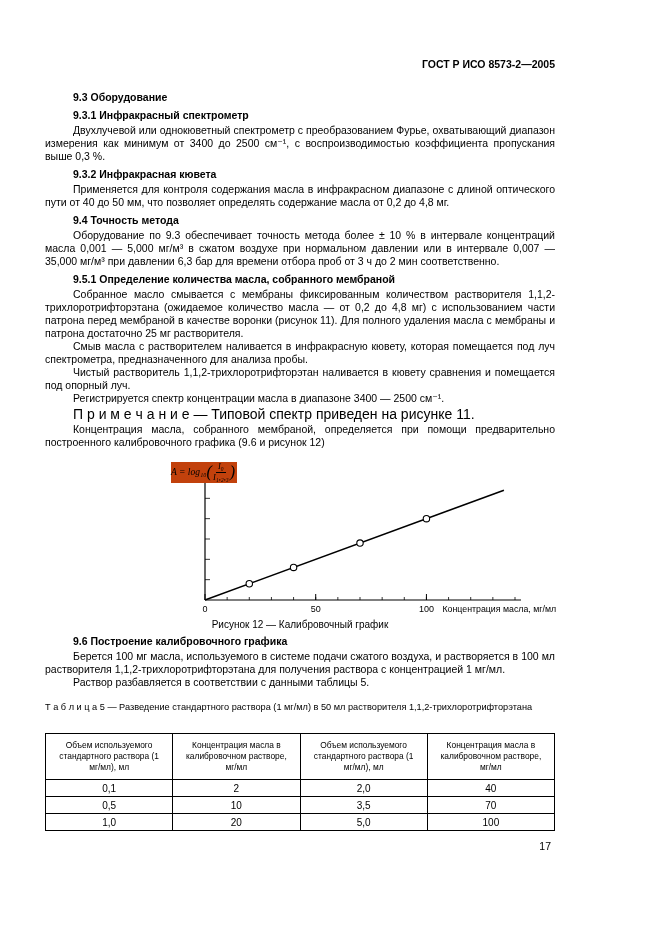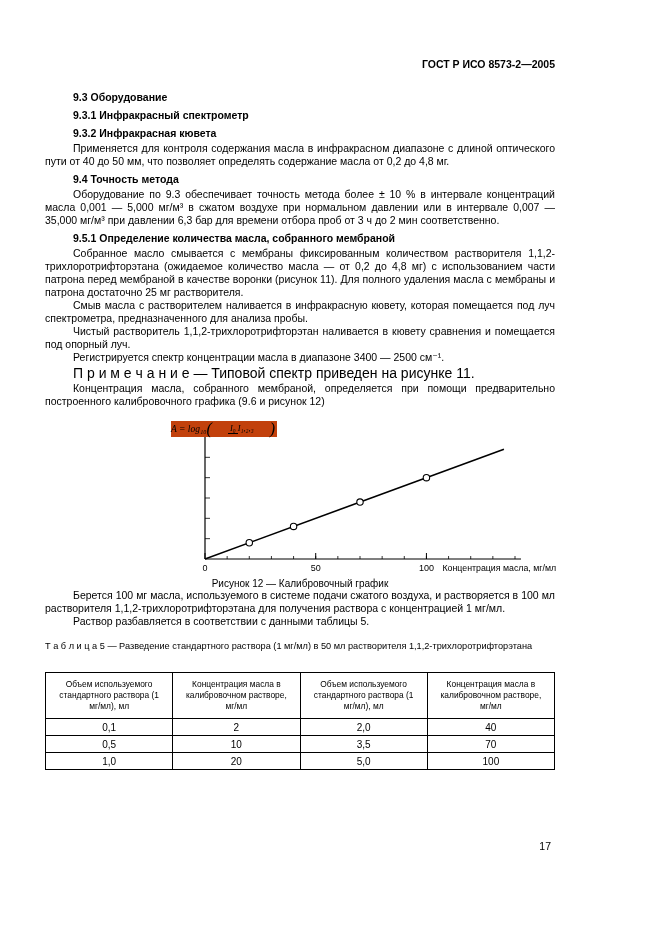--- a/index.html
+++ b/index.html
@@ -48,22 +48,22 @@
     position: absolute; left: 0px; top: 8px;
     font-family: "Liberation Serif", "DejaVu Serif", serif;
     font-style: italic;
     font-size: 9.5px;
     display: flex; align-items: center;
     background: #c2410c;
     padding-right: 2px;
   }
   .paren { font-size: 16px; line-height: 1; }
   .frac {
-    display: inline-flex; flex-direction: row; align-items: center;
-    font-size: 8.5px; line-height: 1.15; margin: 0 16px;
+    display: inline-flex; flex-direction: column; align-items: center;
+    font-size: 8.5px; line-height: 1.15; margin: 0 1px;
   }
   .frac .num { border-bottom: 1px solid #000; padding: 0 2px; }
   .fig-caption { text-align: center; font-size: 10px; }
   .table-caption { font-size: 9.2px; line-height: 11px; margin: 13px 0 20px; }
   table.gost { width: 100%; border-collapse: collapse; table-layout: fixed; }
   .gost th, .gost td { border: 1px solid #000; text-align: center; }
   .gost th {
     font-weight: normal;
     font-size: 8.4px;
     line-height: 11px;
@@ -75,20 +75,21 @@
 </style>
 </head>
 <body>
 
 <div class="page">
 
   <div class="doc-header">ГОСТ Р ИСО 8573-2—2005</div>
 
   <p class="h">9.3 Оборудование</p>
   <p class="h">9.3.1 Инфракрасный спектрометр</p>
+  <p class="p">Двухлучевой или однокюветный спектрометр с преобразованием Фурье, охватывающий диапазон измерения как минимум от 3400 до 2500 см⁻¹, с воспроизводимостью коэффициента пропускания выше 0,3 %.</p>
   <p class="h">9.3.2 Инфракрасная кювета</p>
   <p class="p">Применяется для контроля содержания масла в инфракрасном диапазоне с длиной оптического пути от 40 до 50 мм, что позволяет определять содержание масла от 0,2 до 4,8 мг.</p>
   <p class="h">9.4 Точность метода</p>
   <p class="p">Оборудование по 9.3 обеспечивает точность метода более ± 10 % в интервале концентраций масла 0,001 — 5,000 мг/м³ в сжатом воздухе при нормальном давлении или в интервале 0,007 — 35,000 мг/м³ при давлении 6,3 бар для времени отбора проб от 3 ч до 2 мин соответственно.</p>
   <p class="h">9.5.1 Определение количества масла, собранного мембраной</p>
   <p class="p">Собранное масло смывается с мембраны фиксированным количеством растворителя 1,1,2-трихлоротрифторэтана (ожидаемое количество масла — от 0,2 до 4,8 мг) с использованием части патрона перед мембраной в качестве воронки (рисунок 11). Для полного удаления масла с мембраны и патрона достаточно 25 мг растворителя.</p>
   <p class="p">Смыв масла с растворителем наливается в инфракрасную кювету, которая помещается под луч спектрометра, предназначенного для анализа пробы.</p>
   <p class="p">Чистый растворитель 1,1,2-трихлоротрифторэтан наливается в кювету сравнения и помещается под опорный луч.</p>
   <p class="p">Регистрируется спектр концентрации масла в диапазоне 3400 — 2500 см⁻¹.</p>
   <p class="note">П р и м е ч а н и е — Типовой спектр приведен на рисунке 11.</p>
@@ -137,20 +138,21 @@
           <circle cx="78.28571428571428" cy="129.73333333333335" r="3.2" fill="#fff" stroke="#000" stroke-width="1.1"></circle>
           <circle cx="122.57142857142857" cy="113.46666666666667" r="3.2" fill="#fff" stroke="#000" stroke-width="1.1"></circle>
           <circle cx="189" cy="89.06666666666666" r="3.2" fill="#fff" stroke="#000" stroke-width="1.1"></circle>
           <circle cx="255.42857142857144" cy="64.66666666666667" r="3.2" fill="#fff" stroke="#000" stroke-width="1.1"></circle>
           <text x="271.42857142857144" y="158" font-size="8.8">Концентрация масла, мг/мл</text>
         </svg>
     </div>
     <figcaption class="fig-caption">Рисунок 12 — Калибровочный график</figcaption>
   </figure>
 
+  <p class="h">9.6 Построение калибровочного графика</p>
   <p class="p">Берется 100 мг масла, используемого в системе подачи сжатого воздуха, и растворяется в 100 мл растворителя 1,1,2-трихлоротрифторэтана для получения раствора с концентрацией 1 мг/мл.</p>
   <p class="p">Раствор разбавляется в соответствии с данными таблицы 5.</p>
 
   <p class="table-caption">Т а б л и ц а 5 — Разведение стандартного раствора (1 мг/мл) в 50 мл растворителя 1,1,2-трихлоротрифторэтана</p>
 
   <table class="gost">
     <thead>
       <tr>
         <th>Объем используемого стандартного раствора (1 мг/мл), мл</th>
         <th>Концентрация масла в калибровочном растворе, мг/мл</th>

